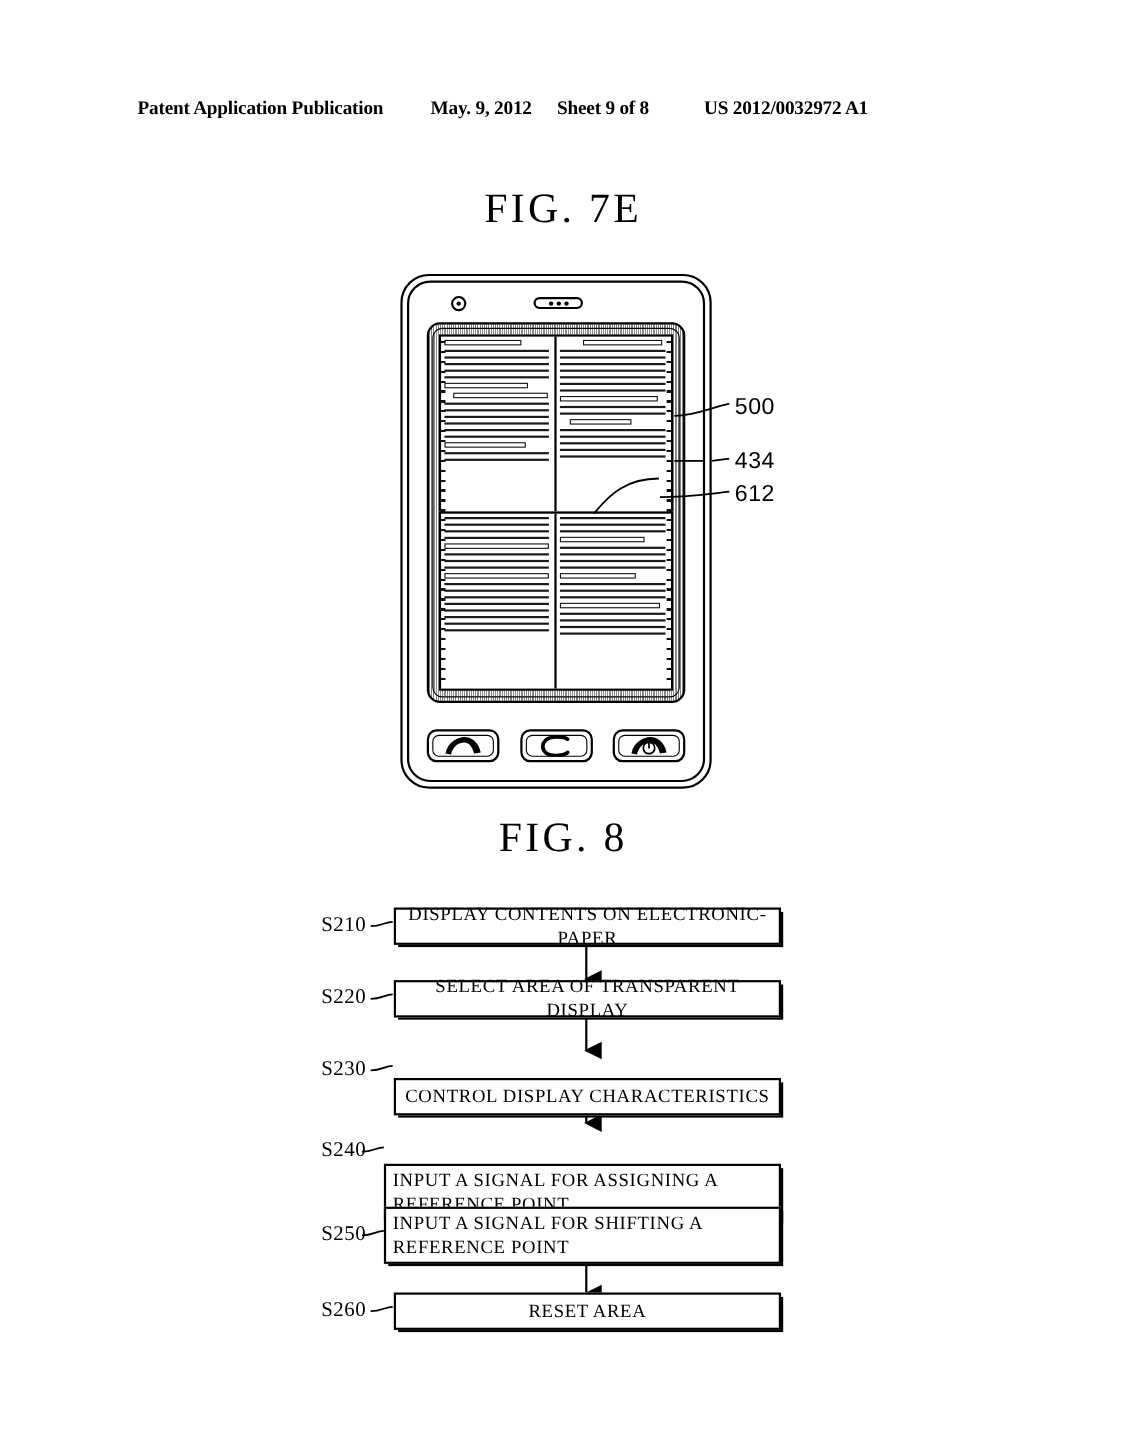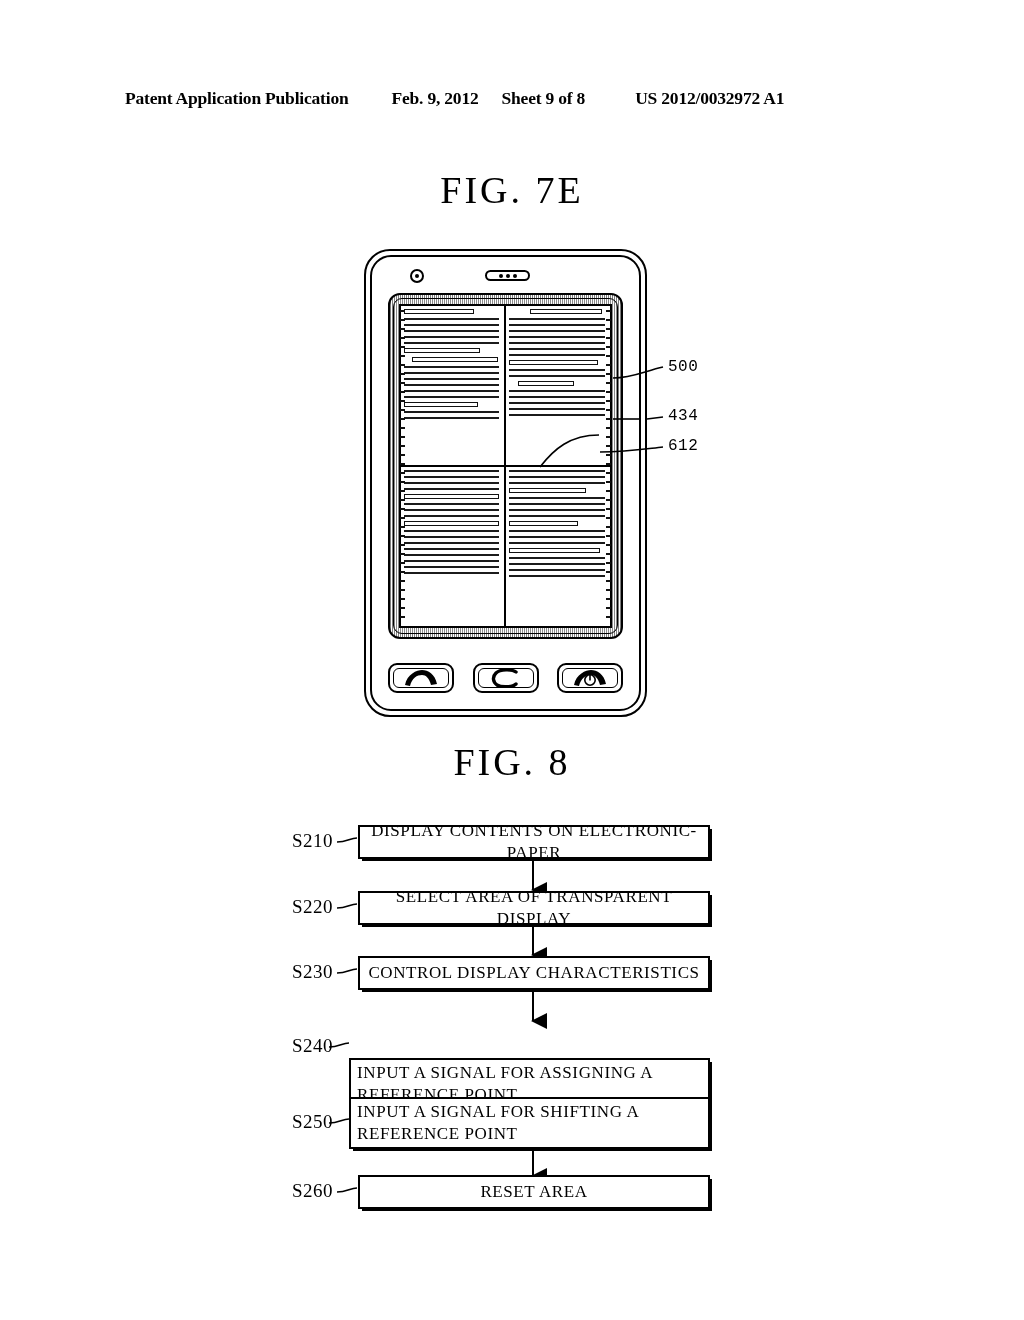--- a/index.html
+++ b/index.html
@@ -226,22 +226,22 @@
   .key .inner-ring {
     position: absolute;
     inset: 3px;
     border: 1.5px solid #000;
     border-radius: 6px;
   }
 
   
   .ref-label {
     position: absolute;
-    font-family: Liberation Mono, monospace;
-    font-size: 16px;
+    font-family: Liberation Sans, sans-serif;
+    font-size: 21px;
     letter-spacing: 0.5px;
   }
   #ref-500 { left: 668px; top: 358px; }
   #ref-614 { left: 668px; top: 407px; }
   #ref-612 { left: 668px; top: 437px; }
 
   #callout-svg {
     position: absolute;
     left: 0;
     top: 0;
@@ -285,21 +285,21 @@
     font-size: 19px;
     letter-spacing: 0.5px;
     white-space: nowrap;
   }
 </style>
 </head>
 <body>
 
 <div id="page-header">
   <span class="h-pub">Patent Application Publication</span>
-  <span class="h-date">Feb. 9, 2012</span>
+  <span class="h-date">May. 9, 2012</span>
   <span class="h-sheet">Sheet 9 of 8</span>
   <span class="h-num">US 2012/0032972 A1</span>
 </div>
 
 <div class="fig-title" id="fig7e-title">FIG.  7E</div>
 
 <div id="device">
   <div class="shell-outer"></div>
   <div class="shell-inner"></div>
 
@@ -477,21 +477,21 @@
 
   <div class="fc-step">
     <div class="fc-tag" style="left:292px; top:896px;">S220</div>
     <div class="fc-box center" style="left:358px; top:891px; width:352px; height:34px;">
       <div class="fc-text">SELECT AREA OF TRANSPARENT DISPLAY</div>
     </div>
   </div>
 
   <div class="fc-step">
     <div class="fc-tag" style="left:292px; top:961px;">S230</div>
-    <div class="fc-box center" style="left:358px; top:956px; width:352px; height:34px;">
+    <div class="fc-box center" style="left:358px; top:980px; width:352px; height:34px;">
       <div class="fc-text">CONTROL DISPLAY CHARACTERISTICS</div>
     </div>
   </div>
 
   <div class="fc-step">
     <div class="fc-tag" style="left:292px; top:1035px;">S240</div>
     <div class="fc-box left" style="left:349px; top:1021px; width:361px; height:52px;margin-top:37px;">
       <div class="fc-text">INPUT A SIGNAL FOR ASSIGNING A REFERENCE POINT</div>
     </div>
   </div>

